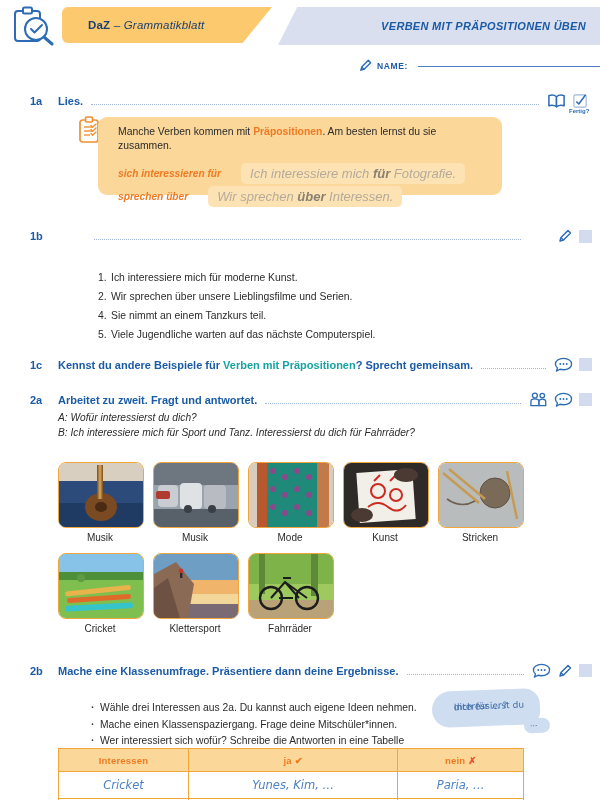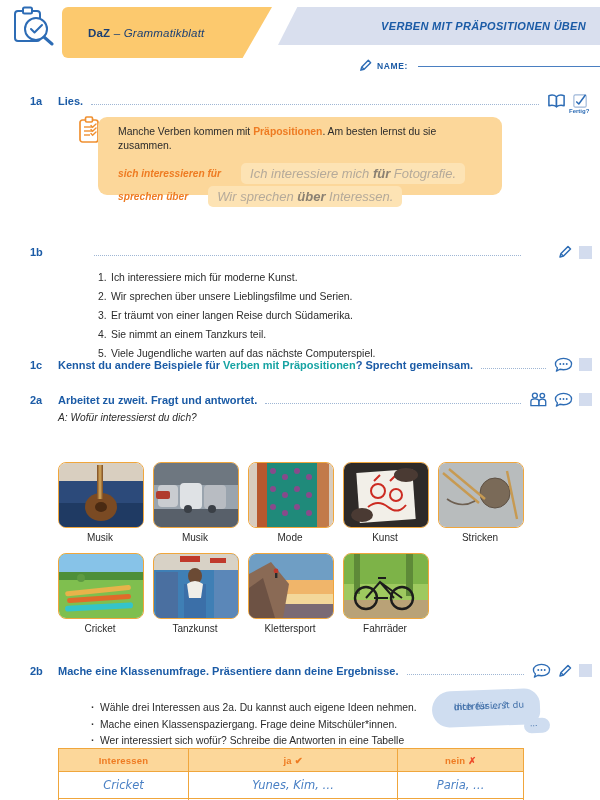--- a/index.html
+++ b/index.html
@@ -8,21 +8,21 @@
     background:#ffffff;
     font-family:"Liberation Sans", sans-serif;
     color:#1b3f73;
     position:relative;
   }
   
   .header{position:relative;height:48px;}
   .logo{position:absolute;left:12px;top:6px;width:44px;height:40px;}
   .band-wrap{position:absolute;left:62px;top:7px;right:0;height:38px;}
   .band-orange{
-    position:absolute;left:0;top:0;height:51px;width:210px;
+    position:absolute;left:0;top:0;height:36px;width:210px;
     background:#fcc96e;
     border-radius:6px 0 0 6px;
     clip-path:polygon(0 0, 100% 0, 86% 100%, 0 100%);
     display:flex;align-items:center;
   }
   .band-orange span{
     padding-left:26px;font-size:11.5px;font-style:italic;color:#1b3f73;
     letter-spacing:.2px;
   }
   .band-orange b{font-style:normal;font-weight:bold;}
@@ -181,37 +181,36 @@
 </div>
 <div class="pair" style="left:118px;top:163px;">
   <span class="verb">sich interessieren für</span>
   <span class="ex"><span>Ich interessiere mich </span><b>für</b><span> Fotografie.</span></span>
 </div>
 <div class="pair" style="left:118px;top:186px;">
   <span class="verb">sprechen über</span>
   <span class="ex"><span>Wir sprechen </span><b>über</b><span> Interessen.</span></span>
 </div>
 
-<div class="task" style="top:244px;gap:28px;">
+<div class="task" style="top:228px;gap:28px;">
   <span class="num">1b</span>
   <span class="dots"></span>
   <span class="icons">
     <span>
       <svg viewBox="0 0 16 16" width="16" height="16">
         <path d="M3 13 L4 9.5 L11 2.5 L13.5 5 L6.5 12 Z" fill="#fff" stroke="#2d6cb5" stroke-width="1.5" stroke-linejoin="round"></path>
         <line x1="4" y1="9.6" x2="6.4" y2="12" stroke="#2d6cb5" stroke-width="1.3"></line>
       </svg>
     </span>
     <span class="sqbox"></span>
   </span>
 </div>
 <ul class="slist">
   <li><span class="n">1.</span><span>Ich interessiere mich für moderne Kunst.</span></li>
   <li><span class="n">2.</span><span>Wir sprechen über unsere Lieblingsfilme und Serien.</span></li>
-  <li><span class="n">3.</span><span>Er träumt von einer langen Reise durch Südamerika.</span></li>
   <li><span class="n">4.</span><span>Sie nimmt an einem Tanzkurs teil.</span></li>
   <li><span class="n">5.</span><span>Viele Jugendliche warten auf das nächste Computerspiel.</span></li>
 </ul>
 
 <div class="task" style="top:356px;">
   <span class="num">1c</span>
   <span class="ttl"><span>Kennst du andere Beispiele für </span><span class="tealw">Verben mit Präpositionen</span><span>? Sprecht gemeinsam.</span></span>
   <span class="dots"></span>
   <span class="icons">
     <span>
@@ -245,20 +244,21 @@
         <circle cx="6.6" cy="8" r="1" fill="#2d6cb5"></circle>
           <circle cx="10" cy="8" r="1" fill="#2d6cb5"></circle>
           <circle cx="13.4" cy="8" r="1" fill="#2d6cb5"></circle>
       </svg>
     </span>
     <span class="sqbox"></span>
   </span>
 </div>
 <div class="dialog">
   <div>A: Wofür interessierst du dich?</div>
+  <div>B: Ich interessiere mich für Sport und Tanz. Interessierst du dich für Fahrräder?</div>
 </div>
 
 <div class="grid">
   <div class="grow">
     <div class="cell">
       <div class="thumb">
         <svg viewBox="0 0 84 64" width="84" height="64" preserveAspectRatio="none">
           <rect width="84" height="64" fill="#d9cfc0"></rect>
           <rect x="0" y="18" width="84" height="46" fill="#2c4a7a"></rect>
           <rect x="0" y="40" width="84" height="24" fill="#1f3a63"></rect>
@@ -350,38 +350,20 @@
           <rect width="84" height="64" fill="#7fbf4f"></rect>
           <rect x="0" y="0" width="84" height="20" fill="#87c3e8"></rect>
           <rect x="0" y="18" width="84" height="8" fill="#4e8f3a"></rect>
           <rect x="6" y="34" width="66" height="5" rx="2.5" fill="#e8b34a" transform="rotate(-6 40 36)"></rect>
           <rect x="8" y="42" width="64" height="5" rx="2.5" fill="#e06a2a" transform="rotate(-4 40 44)"></rect>
           <rect x="6" y="50" width="68" height="6" rx="3" fill="#35c4c9" transform="rotate(-3 40 52)"></rect>
           <circle cx="22" cy="24" r="4" fill="#5e9b42"></circle>
         </svg>
       </div>
       <div class="cap">Cricket</div>
-    </div>
-    <div class="cell">
-      <div class="thumb">
-        <svg viewBox="0 0 84 64" width="84" height="64" preserveAspectRatio="none">
-          <rect width="84" height="64" fill="#3f7fb5"></rect>
-          <rect x="0" y="0" width="84" height="16" fill="#d8d2c6"></rect>
-          <g fill="#c0392b">
-              <rect x="26" y="2" width="20" height="6"></rect>
-              <rect x="56" y="4" width="16" height="5"></rect>
-            </g>
-          <rect x="2" y="18" width="22" height="46" fill="#4a6fa0"></rect>
-          <rect x="60" y="16" width="24" height="48" fill="#5b87b8"></rect>
-          <rect x="30" y="30" width="22" height="34" fill="#3b6fa8"></rect>
-          <ellipse cx="41" cy="22" rx="7" ry="8" fill="#6b4a34"></ellipse>
-          <path d="M33 30 q8 -6 16 0 l-2 14 h-12 z" fill="#f0eee8"></path>
-        </svg>
-      </div>
-      <div class="cap">Tanzkunst</div>
     </div>
     <div class="cell">
       <div class="thumb">
         <svg viewBox="0 0 84 64" width="84" height="64" preserveAspectRatio="none">
           <rect width="84" height="64" fill="#6f9ec4"></rect>
           <rect x="0" y="26" width="84" height="14" fill="#f0b56a"></rect>
           <rect x="0" y="40" width="84" height="10" fill="#f3d79a"></rect>
           <rect x="0" y="50" width="84" height="14" fill="#7a6a74"></rect>
           <path d="M0 64 L0 20 L22 8 L40 30 L34 64 Z" fill="#8a6a55"></path>
           <path d="M0 64 L0 34 L14 24 L26 64 Z" fill="#6d5244"></path>

